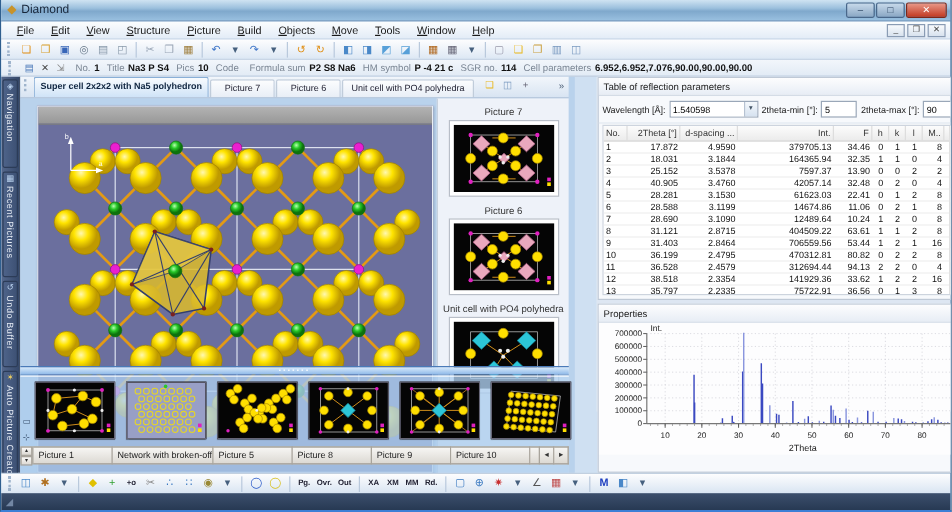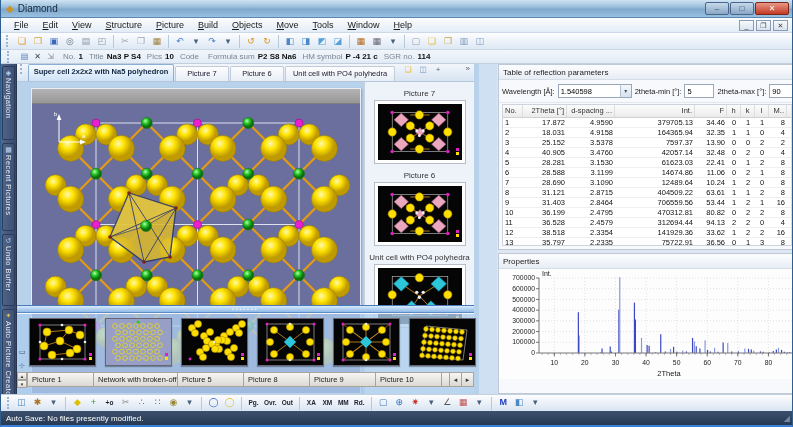--- a/index.html
+++ b/index.html
@@ -37,21 +37,21 @@
 
 .main{position:absolute;left:0;top:64px;right:0;height:330px}
 .sidestrip{position:absolute;left:0;top:0;width:16px;height:330px;background:linear-gradient(to right,#55688c,#35486a);border-right:1px solid #27354d}
 .stab{position:relative;margin:2px 1px 3px 1px;background:linear-gradient(to right,#4e6389,#3d5174);border:1px solid #2c3c58;border-radius:2px;
   color:#e8eef6;display:flex;flex-direction:column;align-items:center}
 .stab .sticon{font-size:7px;line-height:9px;color:#bcd4f0;padding-top:1px}
 .stab .stlabel{writing-mode:vertical-rl;font-size:7.5px;letter-spacing:.5px;padding:1px 0}
 
 .center{position:absolute;left:16px;top:0;width:457px;height:330px;background:#b9d2ec}
 .tabbar{position:absolute;left:0;top:0;right:0;height:18px;background:linear-gradient(#f2f6fb,#d8e4f2);
-  border-bottom:1px solid #b6c6da;display:flex;align-items:flex-start;padding-left:2px}
+  border-bottom:1px solid #b6c6da;display:flex;align-items:center;padding-left:2px}
 .tgrip{width:6px;height:10px;margin:0 2px 3px 1px;border-left:2px dotted #9fb4cc}
 .dtab{height:15px;font-size:7.5px;line-height:14px;text-align:center;color:#223;border:1px solid #c0ccda;border-bottom:none;
   border-radius:2px 2px 0 0;background:linear-gradient(#fcfdfe,#e8eef6);margin-right:1px;overflow:hidden;white-space:nowrap;padding:0 3px}
 .dtab.active{height:17px;background:linear-gradient(#f8fbfe,#cfe3f7);border-color:#89afd7;font-weight:bold;color:#0f2540}
 .tabtools{display:flex;align-items:center;margin:0 0 2px 5px;gap:1px}
 .ttool{width:14px;height:13px;font-size:8px;line-height:12px;text-align:center;color:#667;border-radius:2px}
 .chevron{margin-left:auto;margin-bottom:3px;font-size:8px;color:#55677e;padding-right:4px}
 .canvasarea{position:absolute;left:0;top:18px;width:347px;height:312px;background:#b9d2ec}
 .page{position:absolute;left:14px;top:6px;width:330px;height:306px;background:#6b6f9e;border:1px solid #e9eef5;box-shadow:1px 1px 2px rgba(40,60,90,.35)}
 .pagehead{height:15px;background:linear-gradient(#b3b3b3,#979797);border-bottom:1px solid #7e7e7e}
@@ -190,20 +190,21 @@
         <span class="dicon" style="color: rgb(74, 120, 184);">▤</span>
         <span class="dicon" style="color: rgb(68, 68, 68);">✕</span>
         <span class="dicon" style="color: rgb(136, 136, 136);">⇲</span>
         <span class="dfield">No.<b>1</b></span>
         <span class="dfield">Title<b>Na3 P S4</b></span>
         <span class="dfield">Pics<b>10</b></span>
         <span class="dfield">Code<b></b></span>
         <span class="dfield">Formula sum<b>P2 S8 Na6</b></span>
         <span class="dfield">HM symbol<b>P -4 21 c</b></span>
         <span class="dfield">SGR no.<b>114</b></span>
+        <span class="dfield">Cell parameters<b>6.952,6.952,7.076,90.00,90.00,90.00</b></span>
       </div>
     </div>
 
   <div class="main">
 
     <div class="sidestrip" id="sideStrip">
         <div class="stab" style="height: 74px;">
           <div class="sticon">◈</div>
           <div class="stlabel">Navigation</div>
         </div>
@@ -863,21 +864,21 @@
                 <span class="c3">379705.13</span>
                 <span class="c4">34.46</span>
                 <span class="c5">0</span>
                 <span class="c6">1</span>
                 <span class="c7">1</span>
                 <span class="c8">8</span>
               </div>
               <div class="trow">
                 <span class="c0">2</span>
                 <span class="c1">18.031</span>
-                <span class="c2">4.9158</span>
+                <span class="c2">3.1844</span>
                 <span class="c3">164365.94</span>
                 <span class="c4">32.35</span>
                 <span class="c5">1</span>
                 <span class="c6">1</span>
                 <span class="c7">0</span>
                 <span class="c8">4</span>
               </div>
               <div class="trow">
                 <span class="c0">3</span>
                 <span class="c1">25.152</span>
@@ -1201,16 +1202,15 @@
         <div class="bibtn" style="color: rgb(192, 80, 80);">▦</div>
         <div class="bibtn" style="color: rgb(70, 96, 126);">▾</div>
         <div class="tsep"></div>
         <div class="bibtn" style="color: rgb(32, 64, 192); font-weight: bold;">M</div>
         <div class="bibtn" style="color: rgb(74, 136, 200);">◧</div>
         <div class="bibtn" style="color: rgb(70, 96, 126);">▾</div>
       </div>
     </div>
 
   <div class="statusbar">
-    <div class="smsg">Auto Save: No files presently modified.</div>
     <div class="sgrip">◢</div>
   </div>
 </div>
 
 </body></html>

